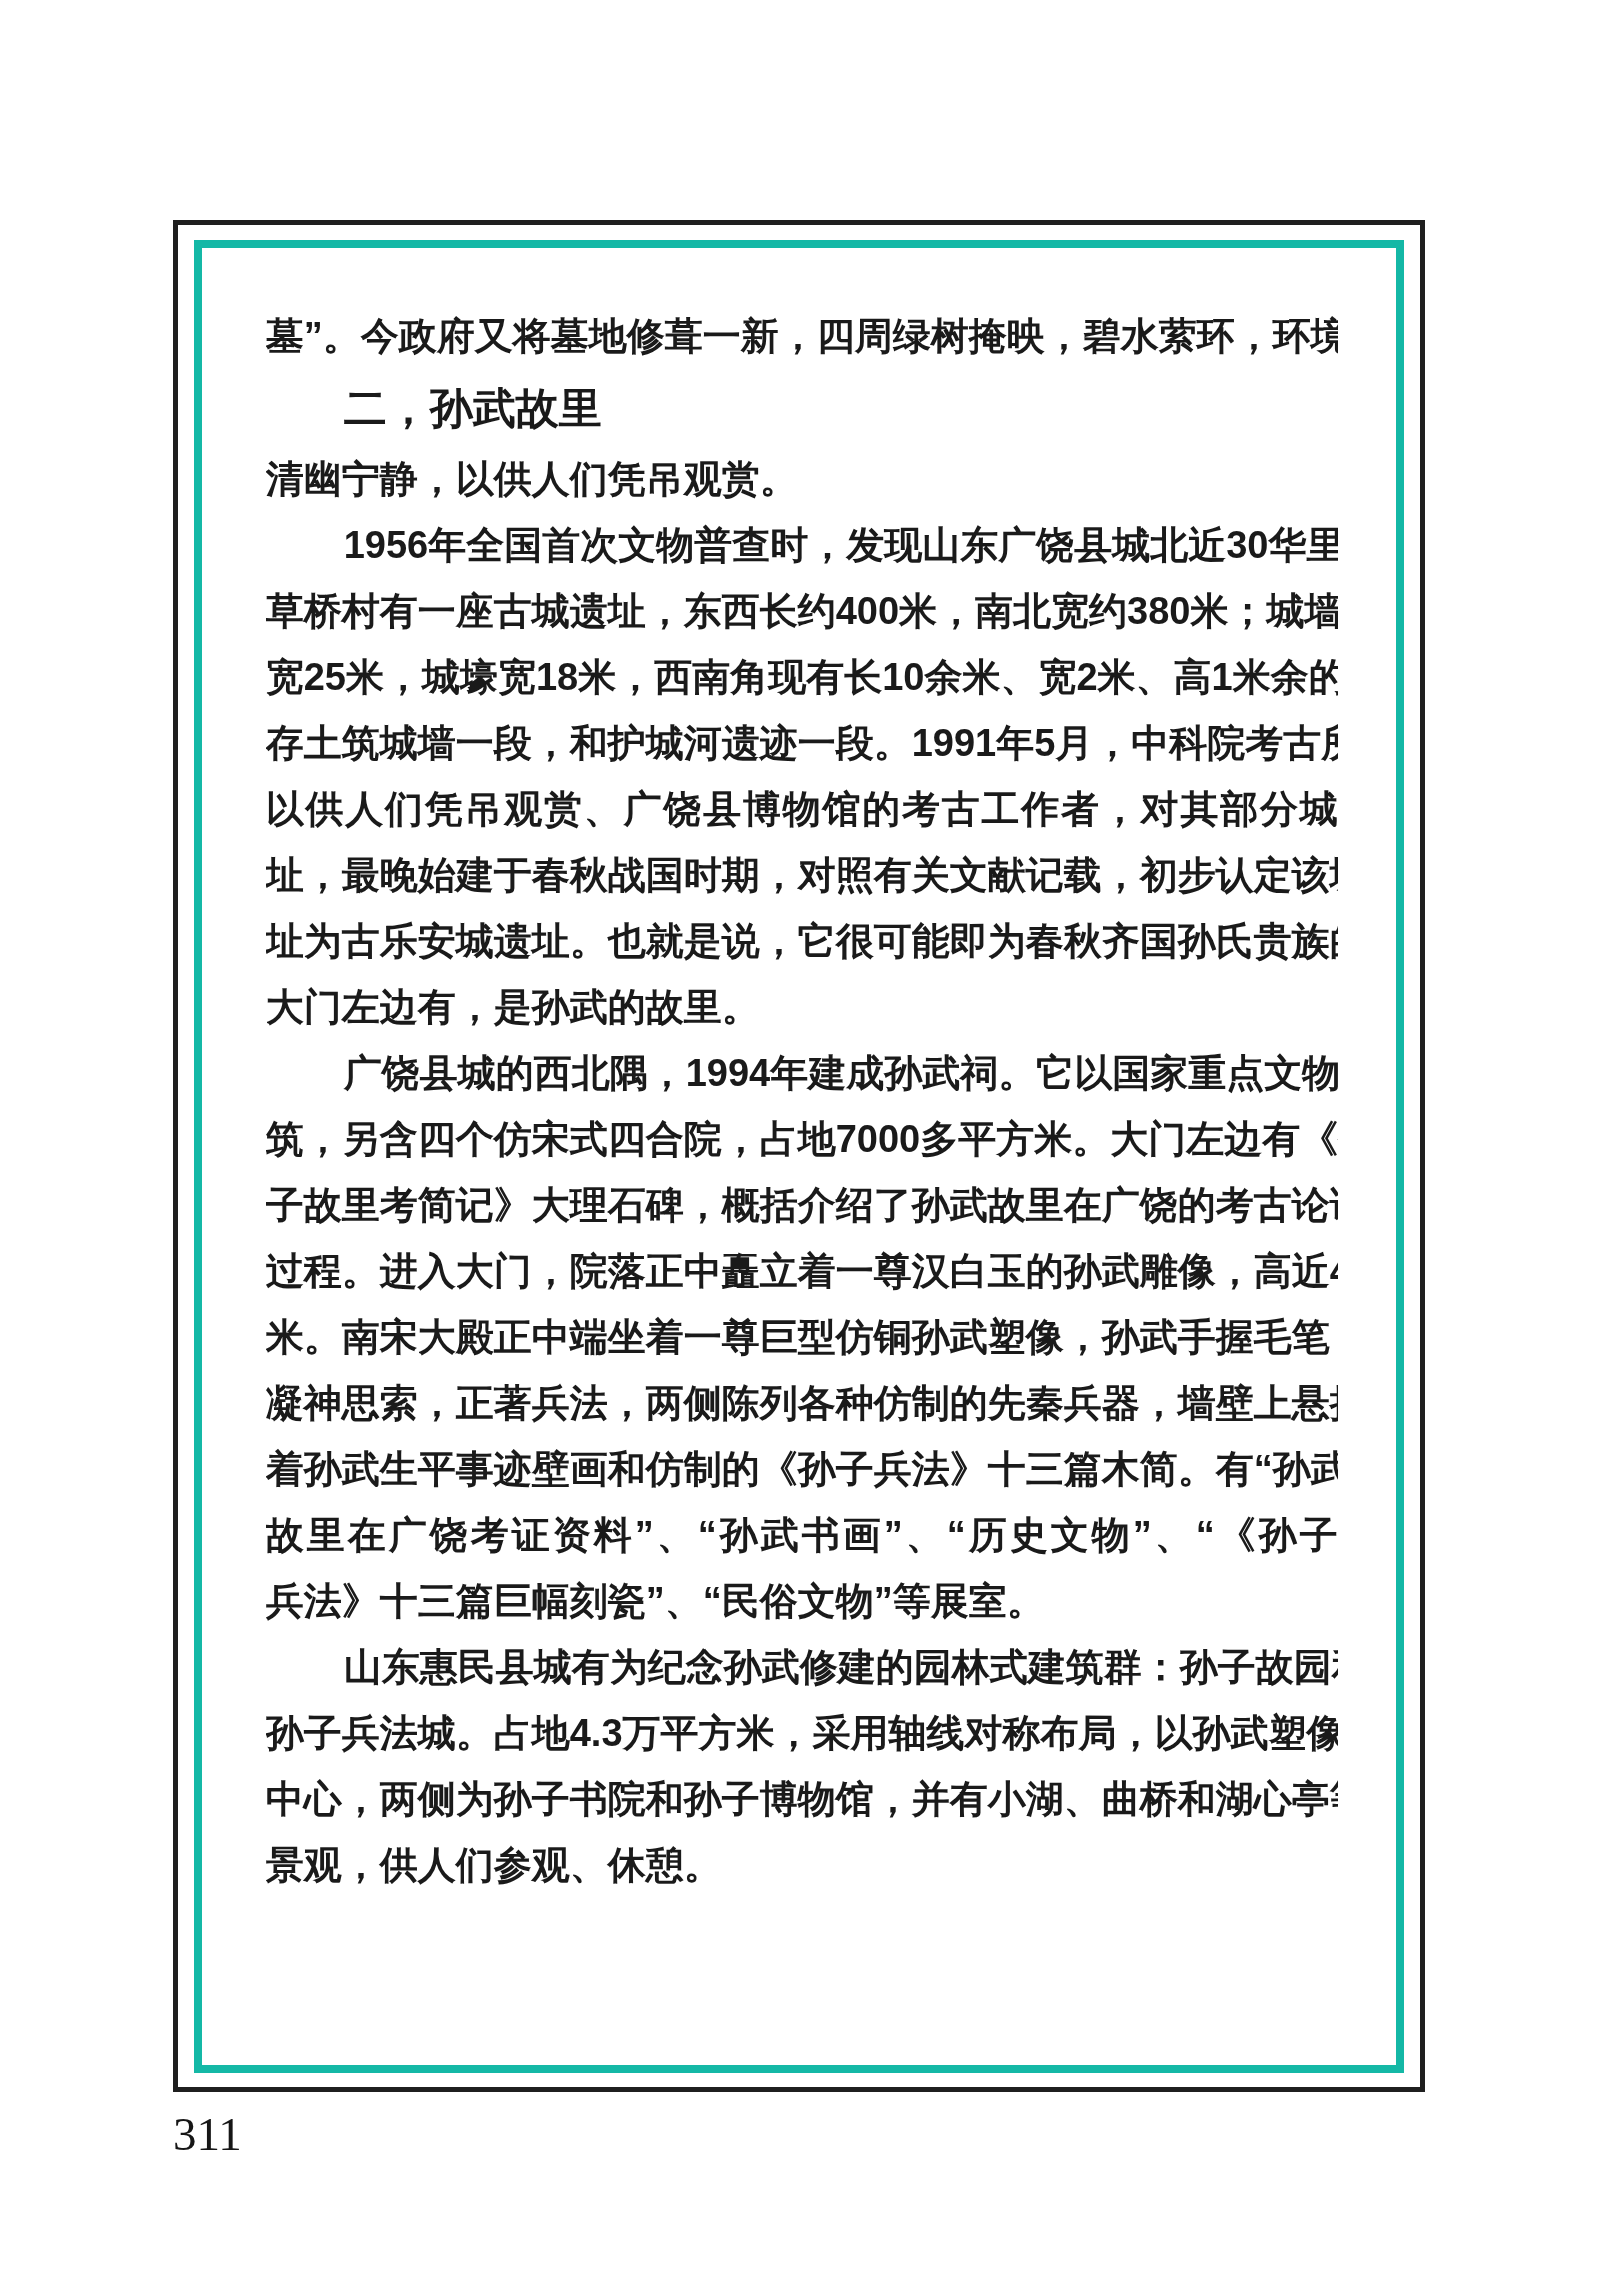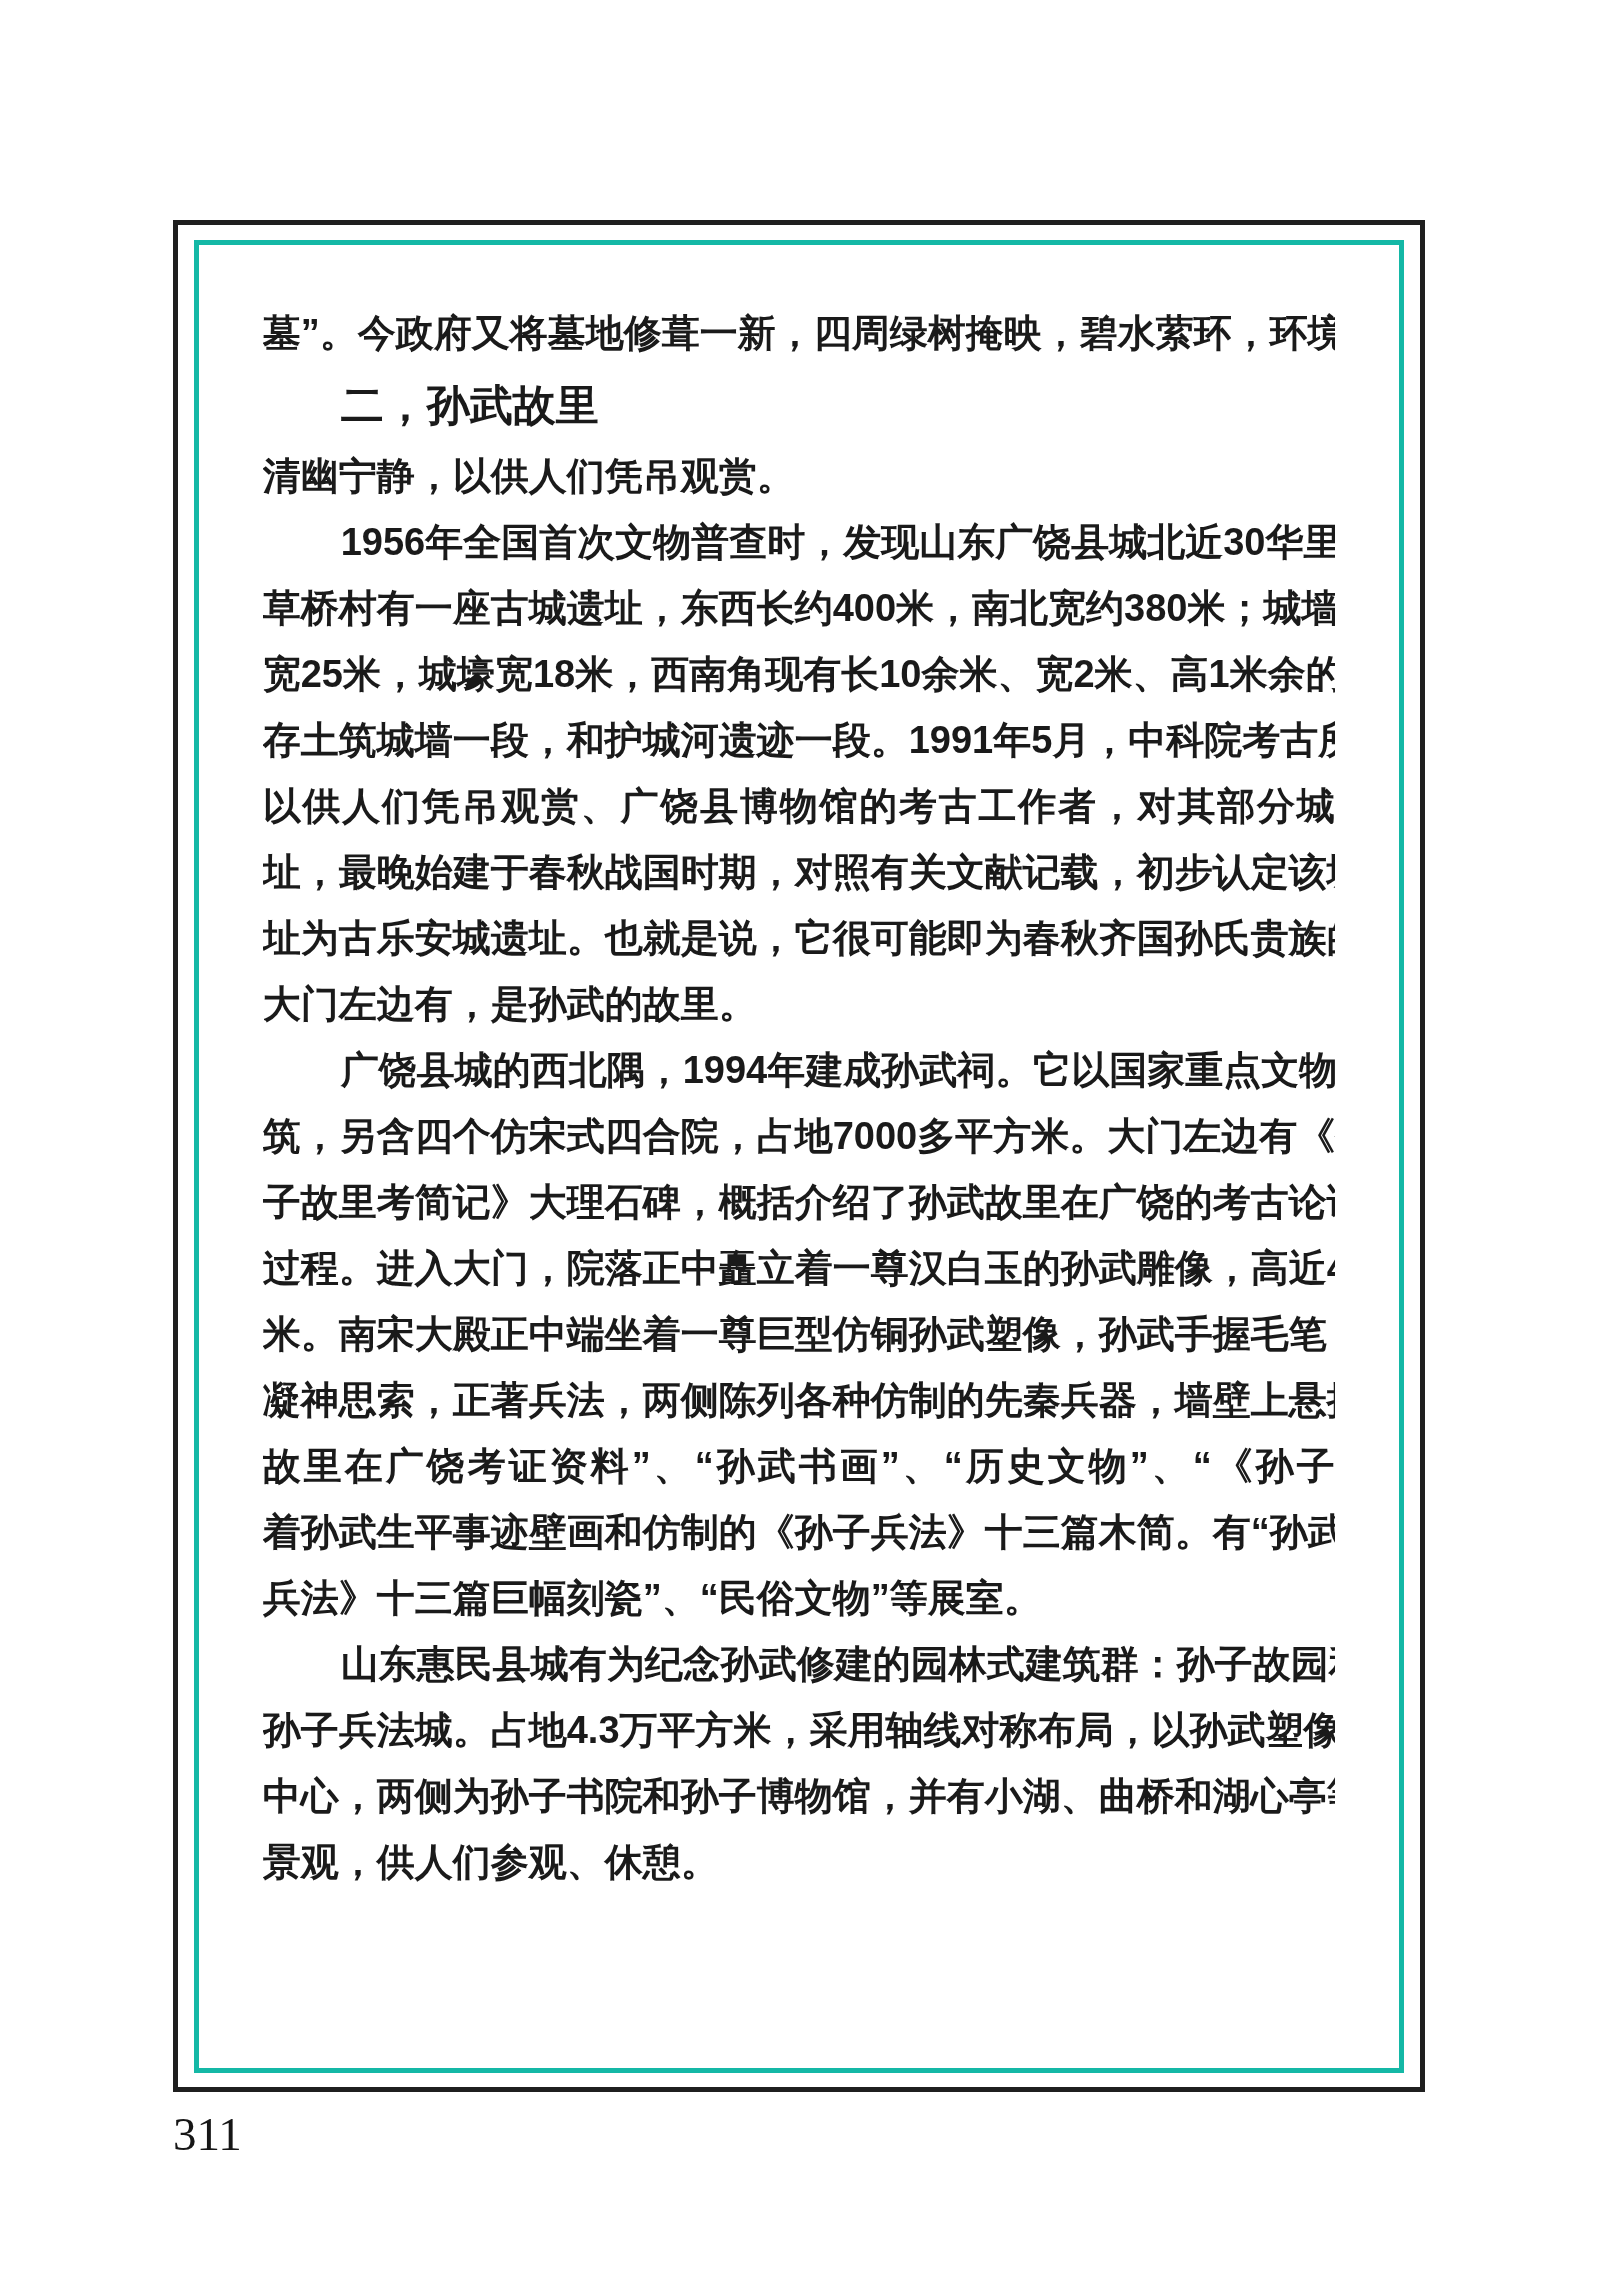--- a/index.html
+++ b/index.html
@@ -23,21 +23,21 @@
     border: 5.9px solid #1f1f1f;
     box-sizing: border-box;
     background: #ffffff;
   }
   .inner-frame {
     position: absolute;
     left: 15.7px;
     top: 14.7px;
     right: 15.7px;
     bottom: 13.7px;
-    border: 5px solid #14b8a6;
+    border: 8px solid #14b8a6;
   }
   .text-block {
     position: absolute;
     left: 64px;
     top: 55px;
     width: 1072px;
   }
   .line {
     height: 66px;
     line-height: 66px;
@@ -89,22 +89,22 @@
       <div class="line">以供人们凭吊观赏、广饶县博物馆的考古工作者，对其部分城</div>
       <div class="line">址，最晚始建于春秋战国时期，对照有关文献记载，初步认定该城</div>
       <div class="line">址为古乐安城遗址。也就是说，它很可能即为春秋齐国孙氏贵族的</div>
       <div class="line end">大门左边有，是孙武的故里。</div>
       <div class="line indent">广饶县城的西北隅，1994年建成孙武祠。它以国家重点文物保</div>
       <div class="line">筑，另含四个仿宋式四合院，占地7000多平方米。大门左边有《孙</div>
       <div class="line">子故里考简记》大理石碑，概括介绍了孙武故里在广饶的考古论证</div>
       <div class="line">过程。进入大门，院落正中矗立着一尊汉白玉的孙武雕像，高近4</div>
       <div class="line">米。南宋大殿正中端坐着一尊巨型仿铜孙武塑像，孙武手握毛笔，</div>
       <div class="line">凝神思索，正著兵法，两侧陈列各种仿制的先秦兵器，墙壁上悬挂</div>
+      <div class="line">着孙武生平事迹壁画和仿制的《孙子兵法》十三篇木简。有“孙武</div>
       <div class="line">故里在广饶考证资料”、“孙武书画”、“历史文物”、“《孙子</div>
-      <div class="line">着孙武生平事迹壁画和仿制的《孙子兵法》十三篇木简。有“孙武</div>
       <div class="line end">兵法》十三篇巨幅刻瓷”、“民俗文物”等展室。</div>
       <div class="line indent">山东惠民县城有为纪念孙武修建的园林式建筑群：孙子故园和</div>
       <div class="line">孙子兵法城。占地4.3万平方米，采用轴线对称布局，以孙武塑像为</div>
       <div class="line">中心，两侧为孙子书院和孙子博物馆，并有小湖、曲桥和湖心亭等</div>
       <div class="line end">景观，供人们参观、休憩。</div>
     </div>
   </div>
 </div>
 
 <div class="page-number">311</div>

